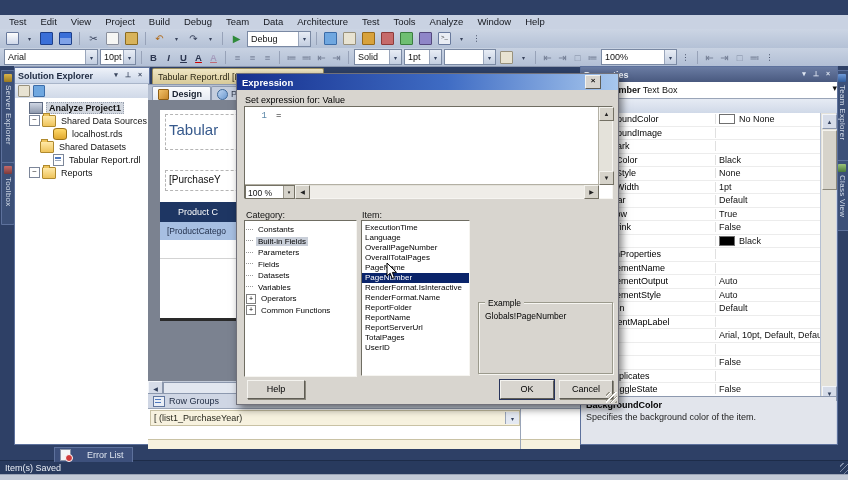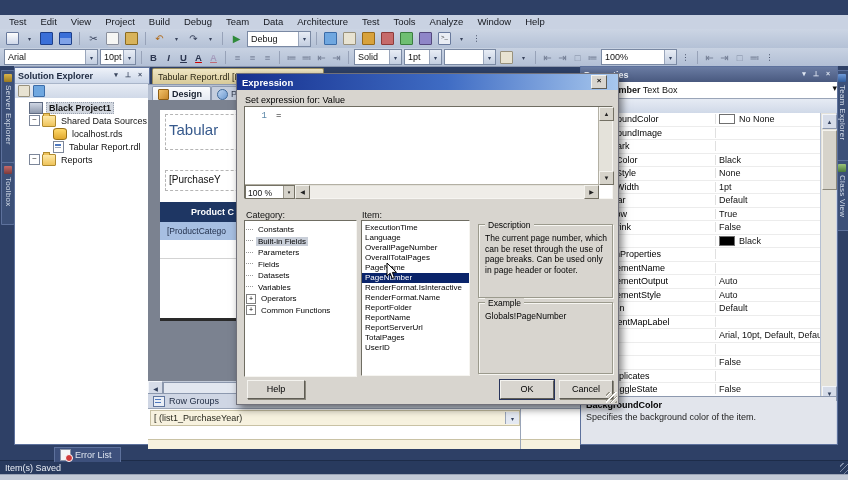--- a/index.html
+++ b/index.html
@@ -96,21 +96,21 @@
   .dticon.preview{background:linear-gradient(135deg,#bcd4f2,#6d9ad0);border:1px solid #3e6898;border-radius:50%}
   #surface{position:absolute;left:0;top:34px;width:432px;height:281px;background:#7b8290;overflow:hidden}
   #page{position:absolute;left:12px;top:10px;width:210px;height:208px;background:#fff;
         border-right:3px solid #2a2a2a;border-bottom:3px solid #2a2a2a}
   .rptbox{position:absolute;border:1px dashed #b5b5b5;background:#fff}
   #rpt-title-box{left:5px;top:4px;width:198px;height:34px}
   #rpt-title-box .t{font-size:15px;color:#36598c;padding:6px 0 0 3px;white-space:nowrap}
   #rpt-field-box{left:5px;top:60px;width:198px;height:19px}
   #rpt-field-box .t{font-size:10px;color:#101010;padding:3px 0 0 3px;white-space:nowrap}
   #rpt-header{position:absolute;left:0px;top:92px;width:210px;height:20px;background:#1e3663}
-  #rpt-header .t{position:absolute;left:2px;top:5px;width:72px;text-align:right;color:#fff;font-weight:bold;font-size:9px;white-space:nowrap}
+  #rpt-header .t{position:absolute;left:2px;top:5px;width:72px;text-align:center;color:#fff;font-weight:normal;font-size:9px;white-space:nowrap}
   #rpt-datarow{position:absolute;left:0px;top:112px;width:210px;height:18px;background:#a7bfe2}
   #rpt-datarow .t{font-size:8.5px;color:#22304c;padding:4px 0 0 7px;white-space:nowrap}
   #rpt-line{position:absolute;left:0;top:148px;width:210px;height:1px;background:#d3d3d3}
   #hscroll{position:absolute;left:0;top:315px;width:432px;height:13px;background:#c2cad8;display:flex}
   .sbtn{width:13px;height:13px;background:#d6dce8;border:1px solid;border-color:#f2f5fa #8b97ad #8b97ad #f2f5fa;
         font-size:6px;display:flex;align-items:center;justify-content:center;color:#33415e}
   #hthumb{width:150px;height:11px;margin-top:1px;background:#e2e7f0;border:1px solid #8b97ad}
 
   
   #grouping{position:absolute;left:0px;top:327px;width:432px;height:55px;background:#cfd6e4;border-top:1px solid #8d99af}
@@ -146,21 +146,21 @@
   #props-scroll .sbtn{width:13px;margin:1px}
   #props-thumb{width:13px;height:58px;margin:0 1px;background:#d6d3ca;border:1px solid;border-color:#f4f3ee #8c897c #8c897c #f4f3ee}
   #props-desc{position:absolute;left:0;right:1px;bottom:0;height:41px;background:#e2e5ec;border-top:1px solid #8d99af;padding:3px 5px}
   #props-desc .dt{font-weight:bold;font-size:9px;color:#000}
   #props-desc .dd{font-size:9px;color:#222;margin-top:2px}
 
   
   #dialog{left:236px;top:73px;width:381px;height:330px;background:#d8d5cf;
           border:1px solid #71717a;box-shadow:3px 4px 8px rgba(0,0,0,.5);z-index:50}
   #dlg-title{height:16px;background:linear-gradient(90deg,#16308e,#3f6cc4 55%,#a8c8ee);display:flex;align-items:center;
-             padding:0 11px 0 5px;font-size:9.5px;font-weight:bold;color:#fff}
+             padding:0 17px 0 5px;font-size:9.5px;font-weight:bold;color:#fff}
   #dlg-title .sp{flex:1}
   #dlg-close{width:14px;height:12px;background:#d8d5cf;border:1px solid;border-color:#f4f3ef #5f5d55 #5f5d55 #f4f3ef;
              font-size:8px;line-height:10px;text-align:center;color:#111;font-weight:bold}
   #dlg-setlabel{position:absolute;left:8px;top:21px;font-size:9px;color:#000}
   #dlg-code{position:absolute;left:7px;top:32px;width:367px;height:91px;background:#fff;
             border:1px solid;border-color:#6f6d62 #f6f5f1 #f6f5f1 #6f6d62}
   #dlg-linenum{position:absolute;left:8px;top:4px;width:14px;text-align:right;font-family:"Liberation Mono",monospace;font-size:9px;color:#5b87a8}
   #dlg-expr{position:absolute;left:31px;top:4px;font-family:"Liberation Mono",monospace;font-size:9px;color:#000}
   #dlg-vscroll{position:absolute;right:0;top:0;width:13px;bottom:13px;background:#e4e2da;border-left:1px solid #b3b0a4;display:flex;flex-direction:column;justify-content:space-between}
   .csbtn{width:13px;height:12px;background:#d6d3ca;border:1px solid;border-color:#f4f3ee #74716402 #747164 #f4f3ee;
@@ -195,21 +195,21 @@
   #btn-ok{left:263px;top:306px;width:52px;outline:1px solid #29355c}
   #btn-cancel{left:322px;top:306px;width:52px}
   #dlg-grip{position:absolute;right:1px;bottom:1px;width:11px;height:11px;
             background:repeating-linear-gradient(135deg,transparent 0 2px,#9a978b 2px 3px,#fff 3px 4px)}
 
   
   #mcursor{left:386px;top:263px;z-index:60}
 
   
   #errorlist{left:54px;top:447px;height:14px;background:#3d507c;border:1px solid #5d719c;border-bottom:none;
-             display:flex;align-items:center;gap:4px;padding:0 8px 0 5px;font-size:9px;color:#dfe5f0;z-index:5}
+             display:flex;align-items:center;gap:16px;padding:0 8px 0 5px;font-size:9px;color:#dfe5f0;z-index:5}
   .err-ic{width:9px;height:10px;background:#f3f4f6;border:1px solid #8a93a6;position:relative}
   .err-ic::before{content:"";position:absolute;right:-3px;bottom:-2px;width:6px;height:6px;border-radius:50%;background:#d03b3b;border:1px solid #fff}
   #statusbar{left:0;top:460px;width:848px;height:14px;background:#283a5e;display:flex;align-items:center;
              padding-left:5px;font-size:9px;color:#e8edf5;border-top:1px solid #1d2c49}
   #status-grip{position:absolute;right:2px;top:2px;width:11px;height:11px;
                background:repeating-linear-gradient(135deg,transparent 0 2px,#7d8aa5 2px 3px,transparent 3px 4px)}
   #bottomstrip{left:0;top:474px;width:848px;height:6px;background:#c3cad7;border-top:1px solid #9aa3b5}
 </style>
 </head>
 <body>
@@ -380,30 +380,34 @@
       <span class="ptbtn">⊥</span>
       <span class="ptbtn">×</span>
     </div>
     <div class="ptool">
       <span class="ic generic2"></span>
       <span class="ic generic1"></span>
     </div>
     <div id="soltree">
       <div class="trow selrow" style="padding-left:14px">
         <span class="ticon project"></span>
-        <b class="tlabel">Black Project1</b>
+        <b class="tlabel">Analyze Project1</b>
       </div>
       <div class="trow ind1">
         <span class="exp minus"></span>
         <span class="ticon folder"></span>
         <span class="tlabel">Shared Data Sources</span>
       </div>
       <div class="trow ind2">
         <span class="ticon datasource"></span>
         <span class="tlabel">localhost.rds</span>
+      </div>
+      <div class="trow ind1" style="padding-left:25px">
+        <span class="ticon folder"></span>
+        <span class="tlabel">Shared Datasets</span>
       </div>
       <div class="trow ind2">
         <span class="ticon report"></span>
         <span class="tlabel">Tabular Report.rdl</span>
       </div>
       <div class="trow ind1">
         <span class="exp minus"></span>
         <span class="ticon folder"></span>
         <span class="tlabel">Reports</span>
       </div>
@@ -703,24 +707,20 @@
         <div class="item-row">PageName</div>
         <div class="item-row sel">PageNumber</div>
         <div class="item-row">RenderFormat.IsInteractive</div>
         <div class="item-row">RenderFormat.Name</div>
         <div class="item-row">ReportFolder</div>
         <div class="item-row">ReportName</div>
         <div class="item-row">ReportServerUrl</div>
         <div class="item-row">TotalPages</div>
         <div class="item-row">UserID</div>
       </div>
-    <div class="grpbox" id="dlg-descbox">
-      <div class="grp-label">Description</div>
-      <div class="grp-text">The current page number, which can be reset through the use of page breaks. Can be used only in page header or footer.</div>
-    </div>
     <div class="grpbox" id="dlg-exbox">
       <div class="grp-label">Example</div>
       <div class="grp-text">Globals!PageNumber</div>
     </div>
     <div class="dlgbtn" id="btn-help">Help</div>
     <div class="dlgbtn" id="btn-ok">OK</div>
     <div class="dlgbtn" id="btn-cancel">Cancel</div>
     <div id="dlg-grip"></div>
   </div>
 

